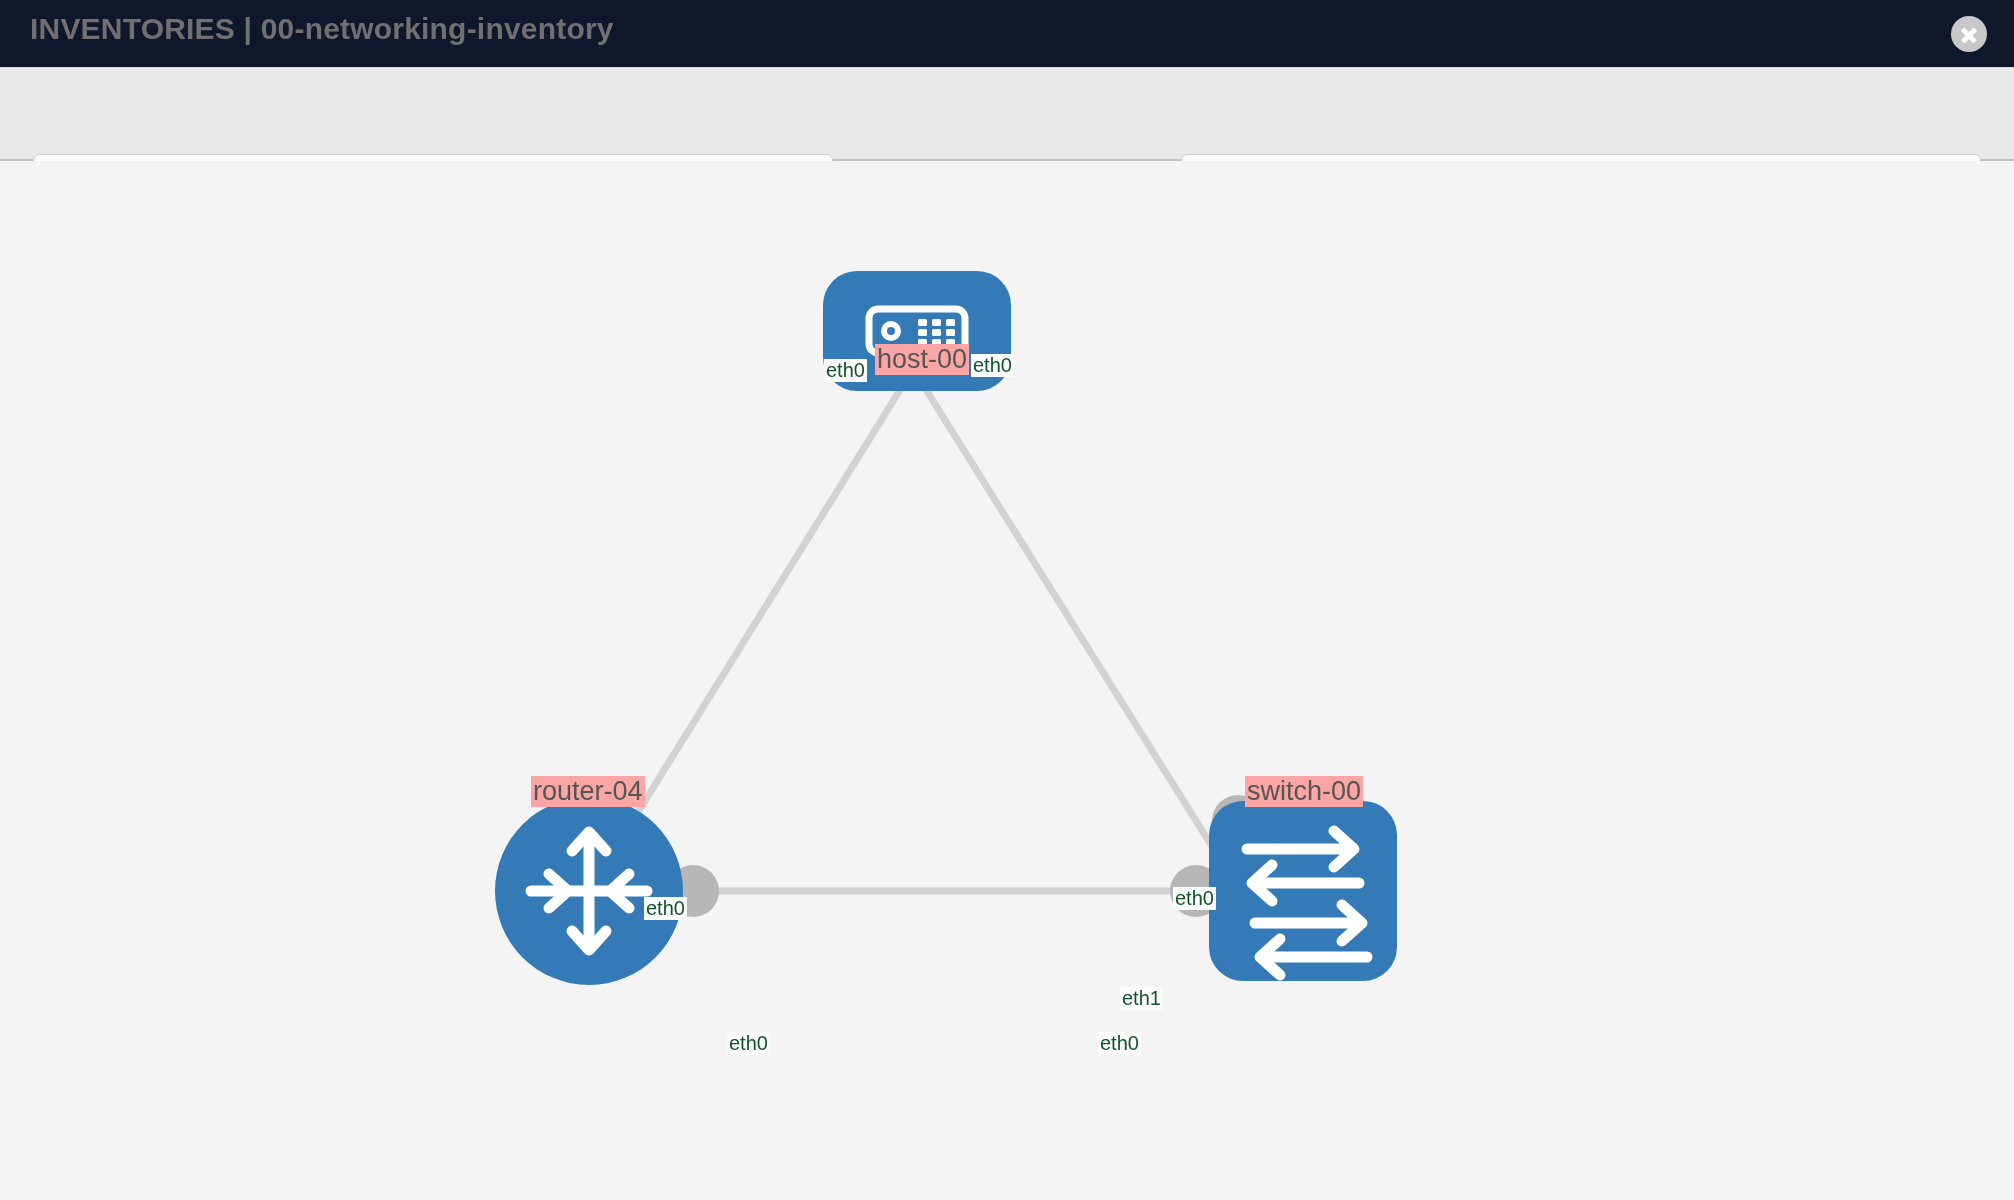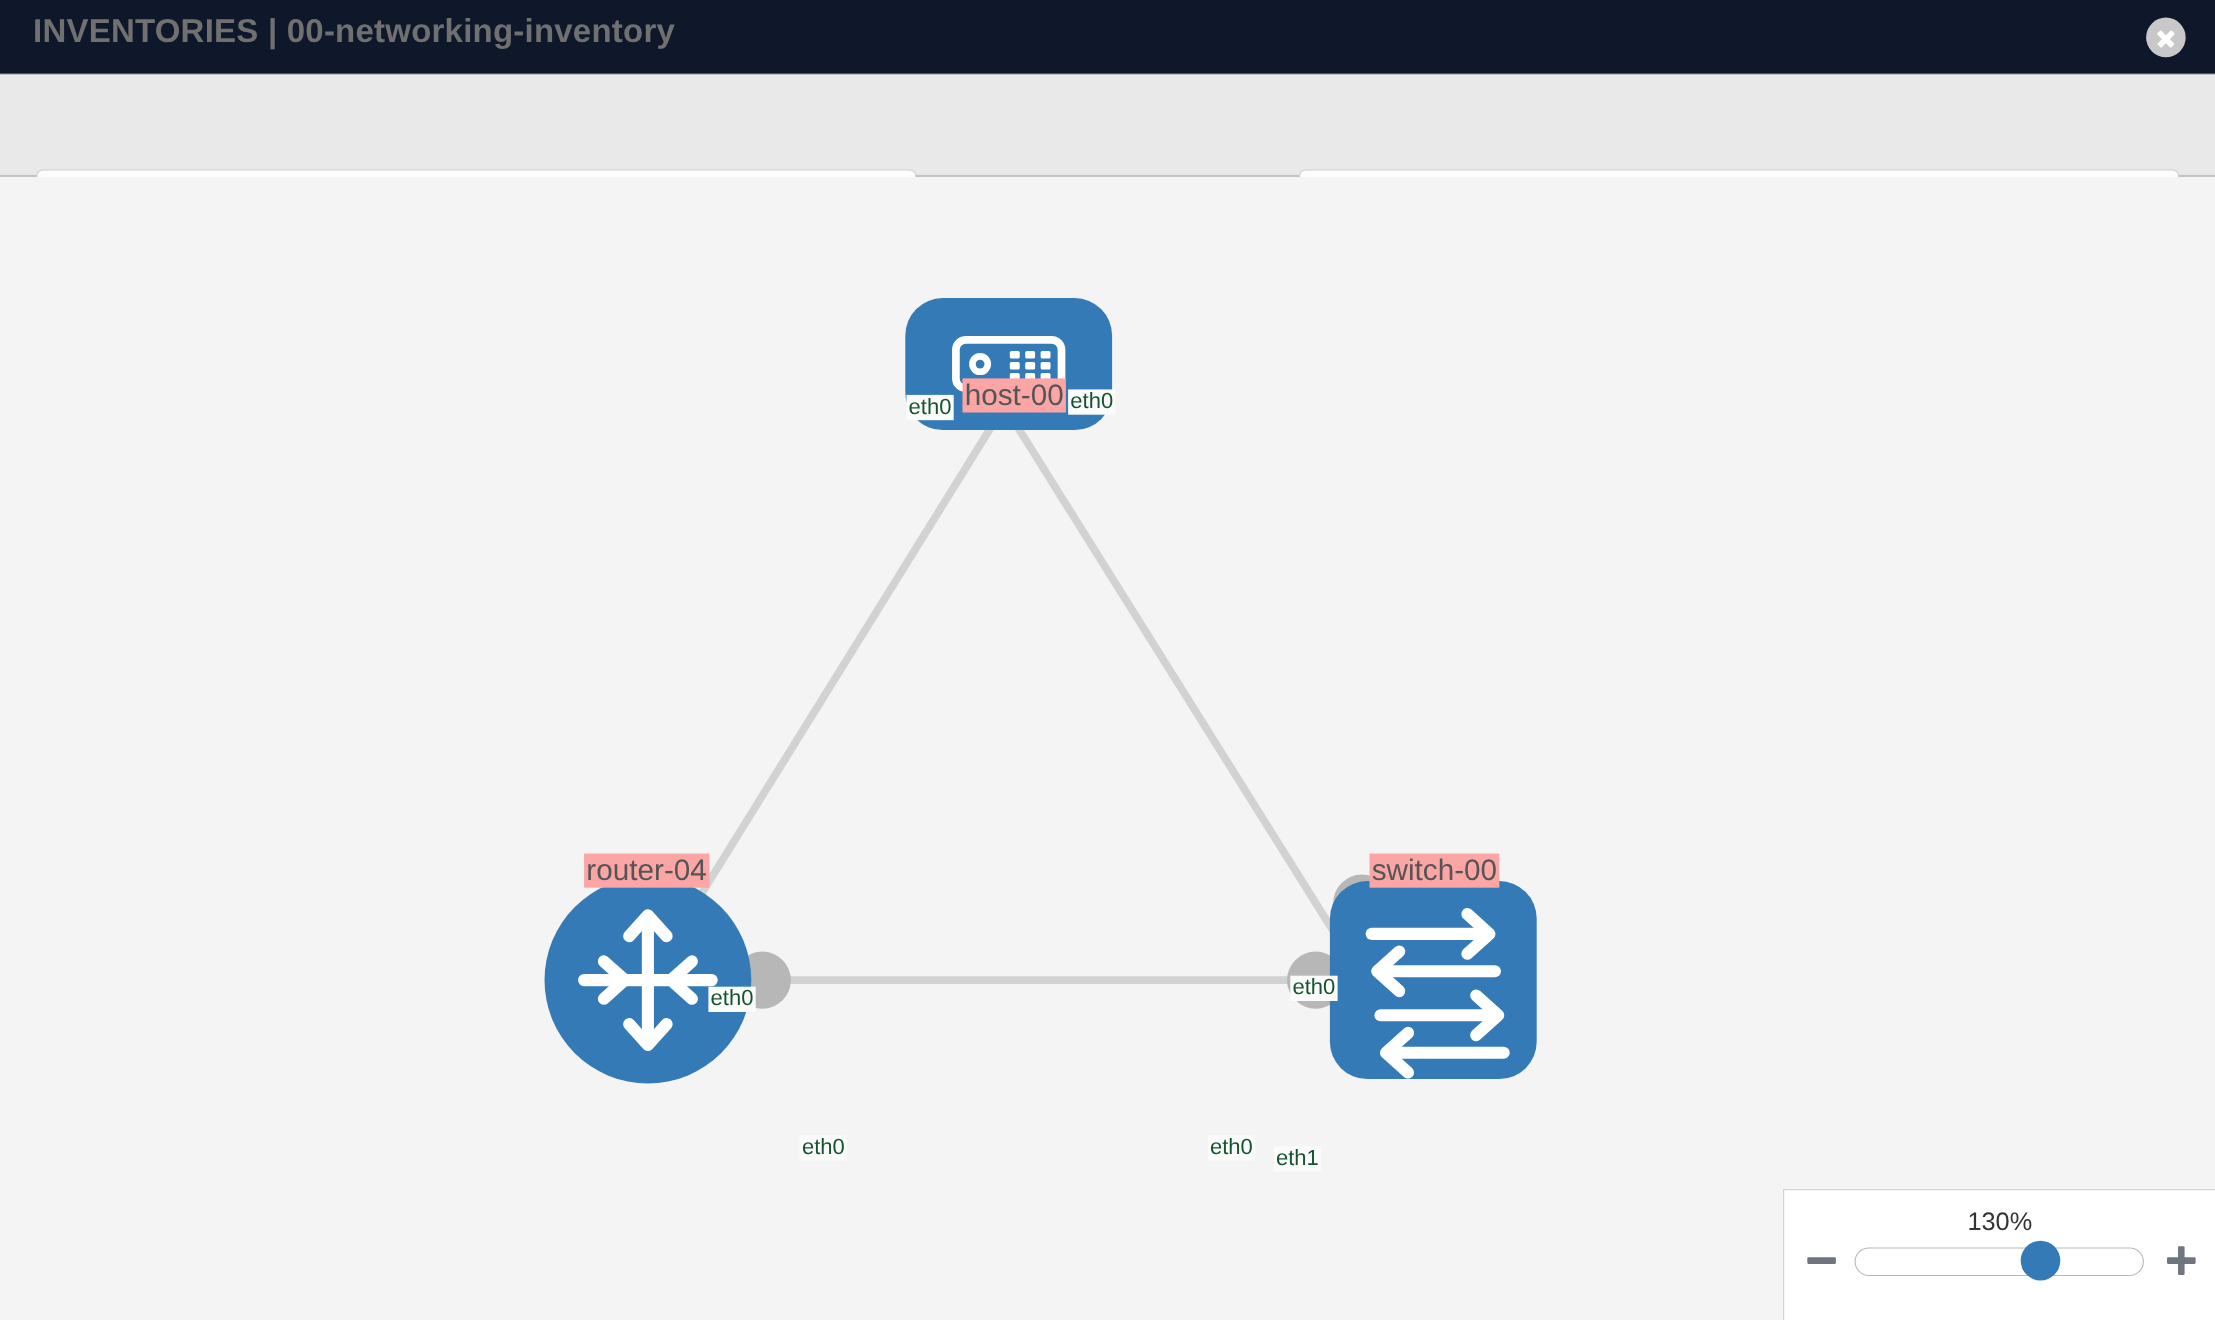--- a/index.html
+++ b/index.html
@@ -356,25 +356,18 @@
     <div class="link-label" style="left:971px; top:193px;">eth0</div>
 
     <div class="link-label" style="left:644px; top:736px;">eth0</div>
 
     <div class="link-label" style="left:1173px; top:726px;">eth0</div>
 
     <div class="link-label" style="left:727px; top:871px;">eth0</div>
 
     <div class="link-label" style="left:1098px; top:871px;">eth0</div>
 
-    <div class="link-label" style="left:1120px; top:881px;margin-left:38px;">eth1</div>
+    <div class="link-label" style="left:1120px; top:826px;">eth1</div>
 
   </div>
 
-  <div class="zoom-panel">
-    <div class="zoom-level">130%</div>
-    <div class="zoom-minus"></div>
-    <div class="zoom-track"></div>
-    <div class="zoom-thumb"></div>
-    <div class="zoom-plus"></div>
-  </div>
 
 </div>
 
 </body></html>

